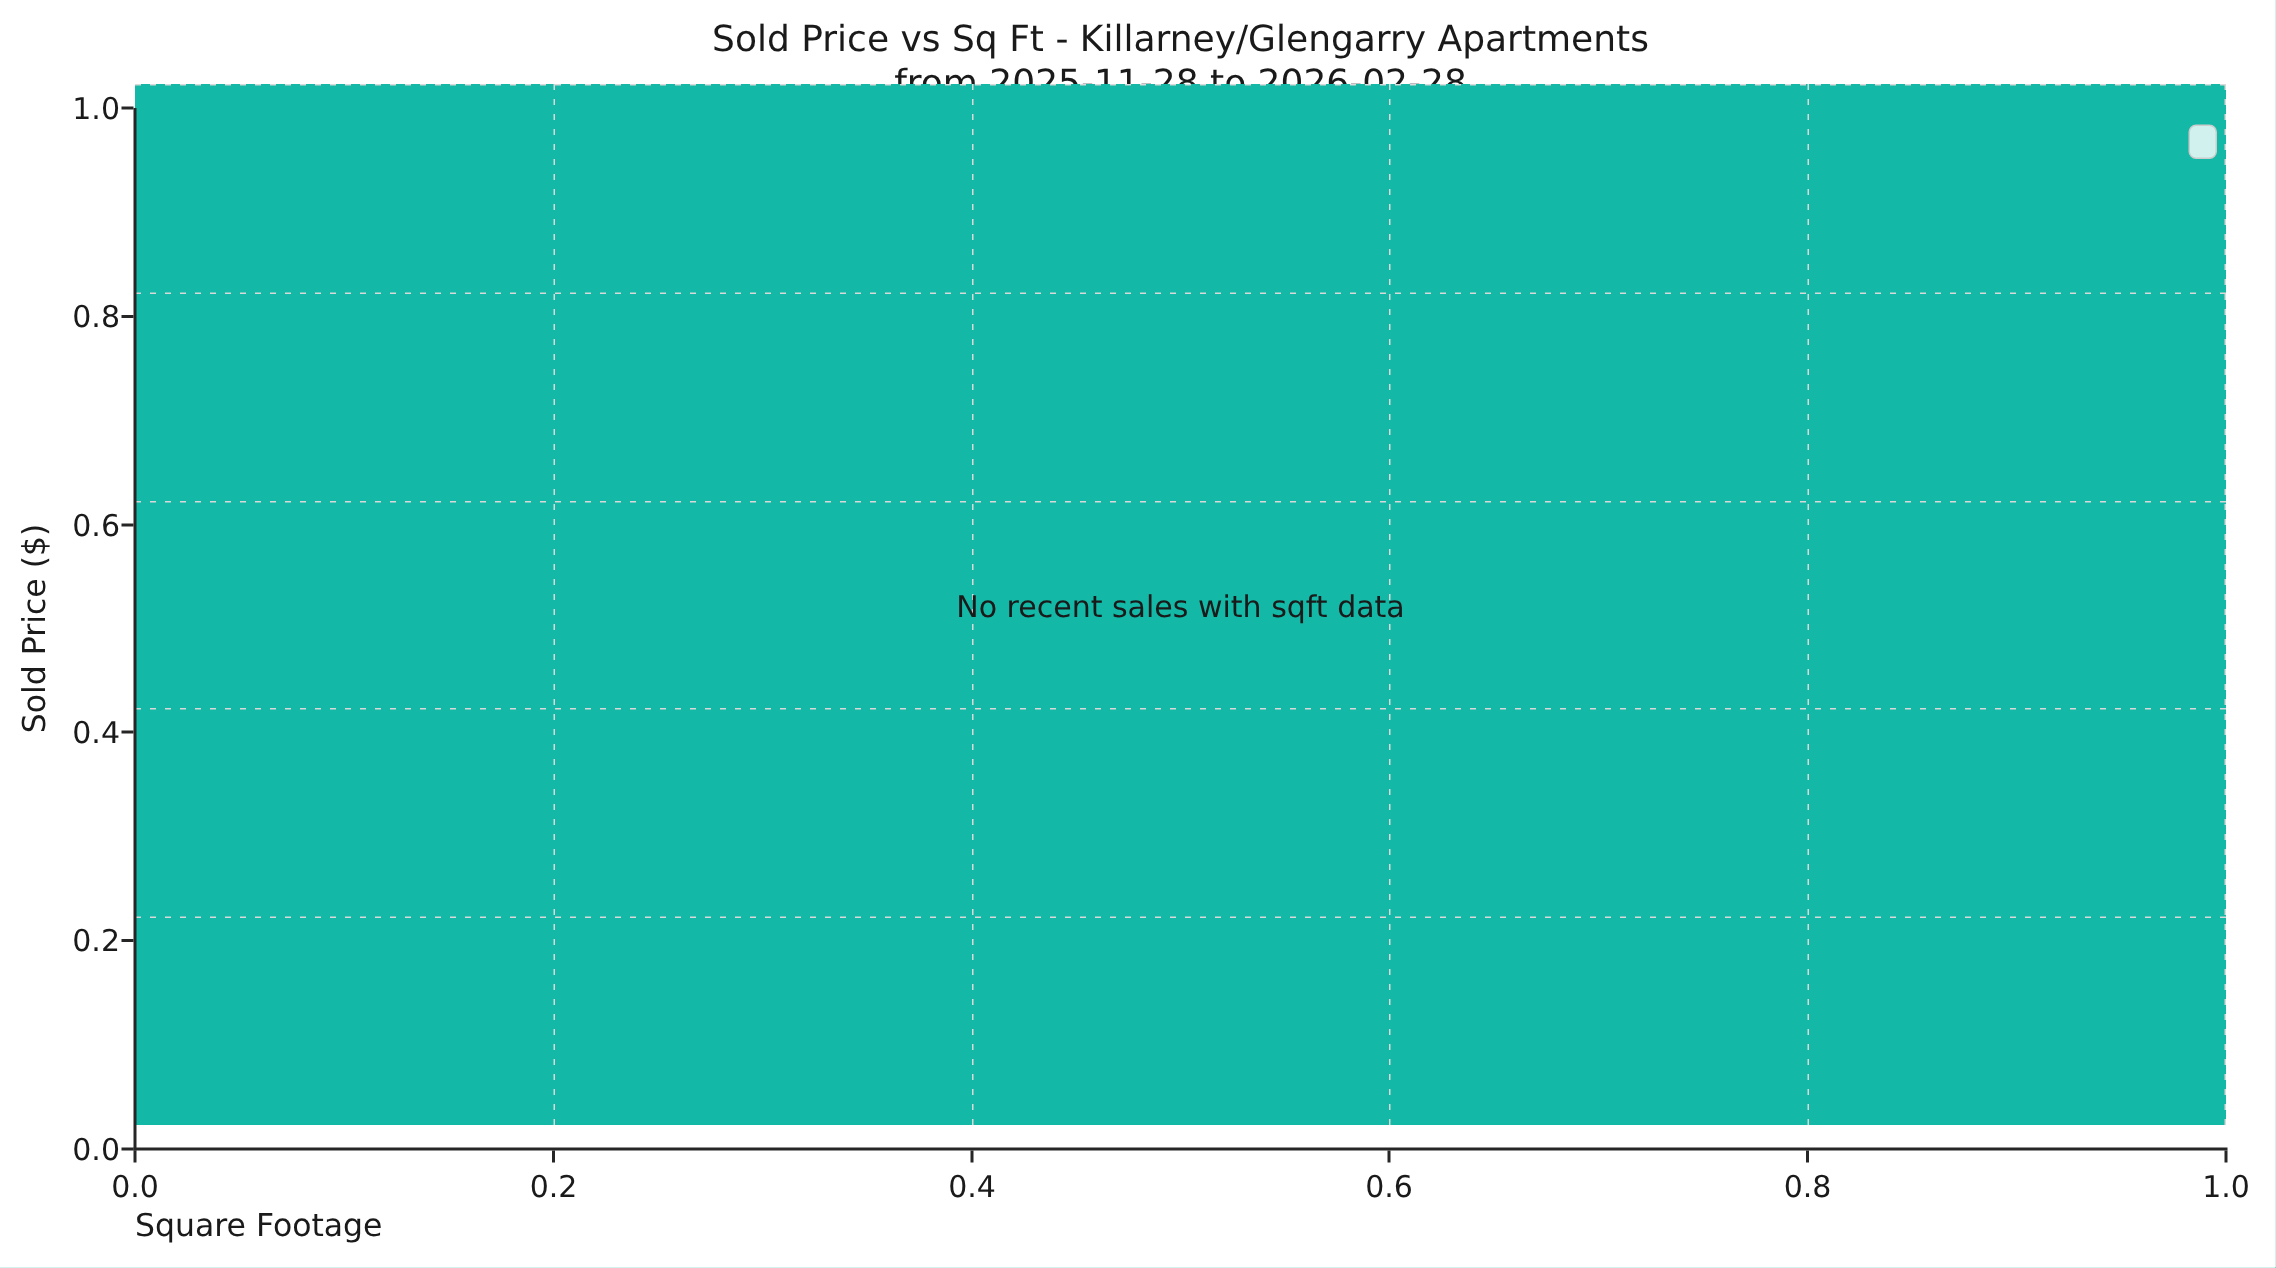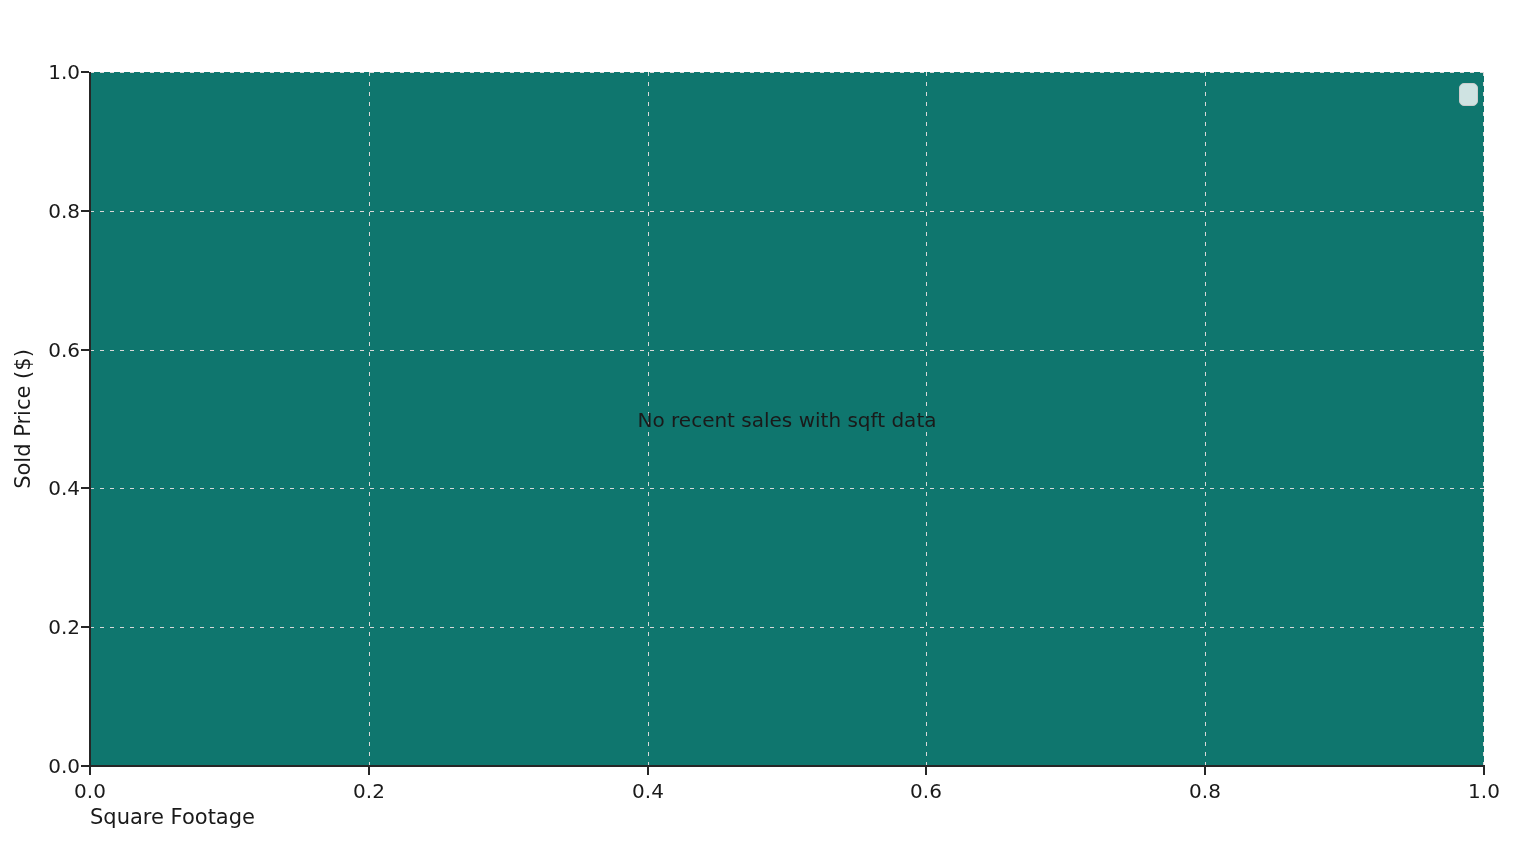--- a/index.html
+++ b/index.html
@@ -22,24 +22,24 @@
     left: 90px;
     width: 1394px;
     text-align: center;
     font-size: 24px;
     line-height: 29px;
     color: #1a1a1a;
   }
   .plot-area {
     position: absolute;
     left: 90px;
-    top: 72px;
+    top: 56px;
     width: 1394px;
     height: 694px;
-    background: #0f766e;
+    background: #14b8a6;
   }
   .hgrid {
     position: absolute;
     left: 0;
     width: 100%;
     height: 1px;
     background: repeating-linear-gradient(to right, #d9d9d9 0 4px, transparent 4px 10px);
   }
   .vgrid {
     position: absolute;
@@ -123,20 +123,24 @@
     border-radius: 5px;
     background: rgba(255, 255, 255, 0.8);
     box-sizing: border-box;
   }
 </style>
 </head>
 <body>
 
 <div class="figure">
 
+  <div class="title">
+    <div>Sold Price vs Sq Ft - Killarney/Glengarry Apartments</div>
+    <div>from 2025-11-28 to 2026-02-28</div>
+  </div>
 
   <div class="plot-area">
 
     <div class="hgrid" style="top:0;"></div>
     <div class="hgrid" style="top:139px;"></div>
     <div class="hgrid" style="top:278px;"></div>
     <div class="hgrid" style="top:416px;"></div>
     <div class="hgrid" style="top:555px;"></div>
 
     <div class="vgrid" style="left:279px;"></div>

